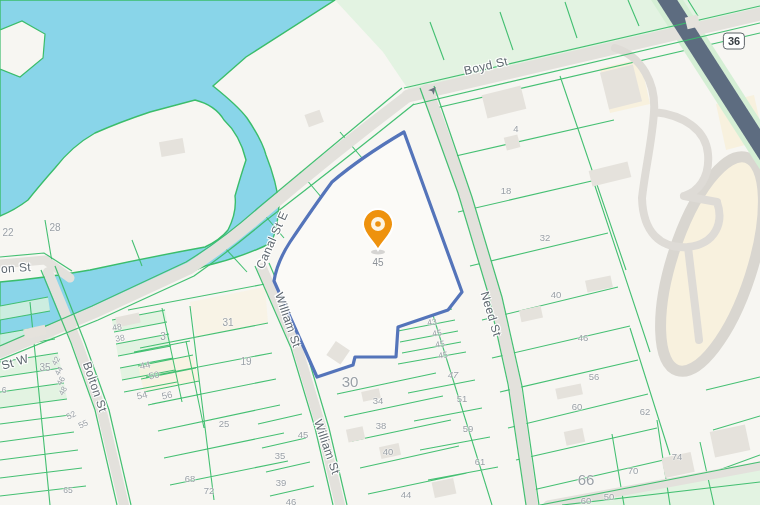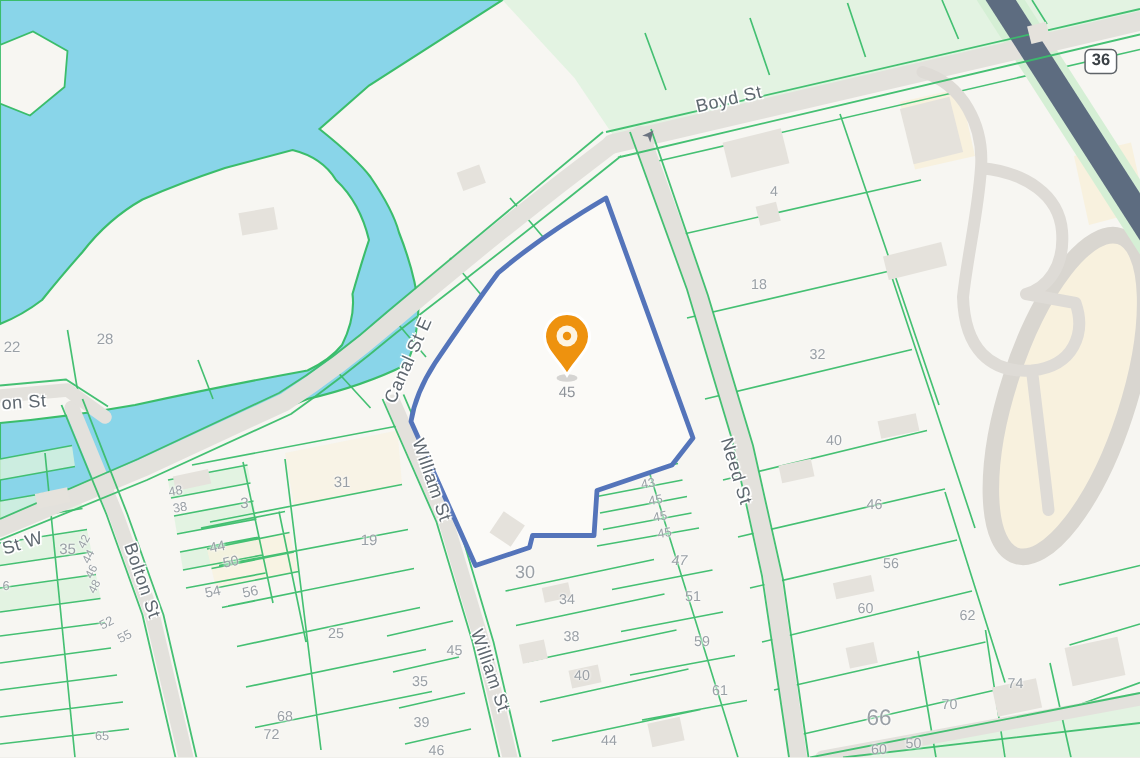--- a/index.html
+++ b/index.html
@@ -158,21 +158,21 @@
   <div id="labels">
       <span class="lbl street" style="left: 486px; top: 66px; font-size: 12px; transform: translate(-50%, -50%) rotate(-13deg);">Boyd St</span>
       <span class="lbl street" style="left: 272px; top: 240px; font-size: 12px; transform: translate(-50%, -50%) rotate(-66deg);">Canal St E</span>
       <span class="lbl street" style="left: 288px; top: 320px; font-size: 12px; transform: translate(-50%, -50%) rotate(71deg);">William St</span>
       <span class="lbl street" style="left: 327px; top: 447px; font-size: 12px; transform: translate(-50%, -50%) rotate(71deg);">William St</span>
       <span class="lbl street" style="left: 491px; top: 314px; font-size: 12px; transform: translate(-50%, -50%) rotate(73deg);">Need St</span>
       <span class="lbl street" style="left: 95px; top: 387px; font-size: 12px; transform: translate(-50%, -50%) rotate(71deg);">Bolton St</span>
       <span class="lbl street" style="left: 16px; top: 268px; font-size: 12px; transform: translate(-50%, -50%) rotate(-4deg);">on St</span>
       <span class="lbl street" style="left: 15px; top: 362px; font-size: 12px; transform: translate(-50%, -50%) rotate(-17deg);">St W</span>
       <span class="lbl lot" style="left: 8px; top: 232px; font-size: 10px; transform: translate(-50%, -50%) rotate(0deg);">22</span>
-      <span class="lbl lot" style="left: 70px; top: 227px; font-size: 10px; transform: translate(-50%, -50%) rotate(0deg);">28</span>
+      <span class="lbl lot" style="left: 55px; top: 227px; font-size: 10px; transform: translate(-50%, -50%) rotate(0deg);">28</span>
       <span class="lbl lot" style="left: 516px; top: 128px; font-size: 9.5px; transform: translate(-50%, -50%) rotate(0deg);">4</span>
       <span class="lbl lot" style="left: 506px; top: 190px; font-size: 9.5px; transform: translate(-50%, -50%) rotate(0deg);">18</span>
       <span class="lbl lot" style="left: 545px; top: 237px; font-size: 9.5px; transform: translate(-50%, -50%) rotate(0deg);">32</span>
       <span class="lbl lot" style="left: 556px; top: 294px; font-size: 9.5px; transform: translate(-50%, -50%) rotate(0deg);">40</span>
       <span class="lbl lot" style="left: 583px; top: 337px; font-size: 9.5px; transform: translate(-50%, -50%) rotate(0deg);">46</span>
       <span class="lbl lot" style="left: 594px; top: 376px; font-size: 9.5px; transform: translate(-50%, -50%) rotate(0deg);">56</span>
       <span class="lbl lot" style="left: 577px; top: 406px; font-size: 9.5px; transform: translate(-50%, -50%) rotate(0deg);">60</span>
       <span class="lbl lot" style="left: 645px; top: 411px; font-size: 9.5px; transform: translate(-50%, -50%) rotate(0deg);">62</span>
       <span class="lbl lot" style="left: 586px; top: 479px; font-size: 15px; transform: translate(-50%, -50%) rotate(0deg);">66</span>
       <span class="lbl lot" style="left: 633px; top: 470px; font-size: 9.5px; transform: translate(-50%, -50%) rotate(0deg); text-align: center;">70</span>
@@ -181,21 +181,21 @@
       <span class="lbl lot" style="left: 609px; top: 496px; font-size: 9.5px; transform: translate(-50%, -50%) rotate(0deg);">50</span>
       <span class="lbl lot" style="left: 228px; top: 322px; font-size: 10px; transform: translate(-50%, -50%) rotate(0deg);">31</span>
       <span class="lbl lot" style="left: 246px; top: 361px; font-size: 10px; transform: translate(-50%, -50%) rotate(0deg);">19</span>
       <span class="lbl lot" style="left: 163px; top: 336px; font-size: 10px; transform: translate(-50%, -50%) rotate(0deg);">3</span>
       <span class="lbl lot" style="left: 45px; top: 367px; font-size: 10px; transform: translate(-50%, -50%) rotate(0deg);">35</span>
       <span class="lbl lot" style="left: 145px; top: 365px; font-size: 9.5px; transform: translate(-50%, -50%) rotate(-12deg);">44</span>
       <span class="lbl lot" style="left: 154px; top: 375px; font-size: 9.5px; transform: translate(-50%, -50%) rotate(-12deg);">50</span>
       <span class="lbl lot" style="left: 142px; top: 395px; font-size: 9.5px; transform: translate(-50%, -50%) rotate(-12deg);">54</span>
       <span class="lbl lot" style="left: 167px; top: 395px; font-size: 9.5px; transform: translate(-50%, -50%) rotate(-12deg);">56</span>
       <span class="lbl lot" style="left: 224px; top: 423px; font-size: 9.5px; transform: translate(-50%, -50%) rotate(0deg);">25</span>
-      <span class="lbl lot" style="left: 350px; top: 381px; font-size: 12px; transform: translate(-50%, -50%) rotate(0deg);">30</span>
+      <span class="lbl lot" style="left: 350px; top: 381px; font-size: 15px; transform: translate(-50%, -50%) rotate(0deg);">30</span>
       <span class="lbl lot" style="left: 378px; top: 400px; font-size: 9.5px; transform: translate(-50%, -50%) rotate(0deg);">34</span>
       <span class="lbl lot" style="left: 381px; top: 425px; font-size: 9.5px; transform: translate(-50%, -50%) rotate(0deg);">38</span>
       <span class="lbl lot" style="left: 388px; top: 451px; font-size: 9.5px; transform: translate(-50%, -50%) rotate(0deg);">40</span>
       <span class="lbl lot" style="left: 406px; top: 494px; font-size: 9.5px; transform: translate(-50%, -50%) rotate(0deg);">44</span>
       <span class="lbl lot" style="left: 453px; top: 374px; font-size: 9.5px; transform: translate(-50%, -50%) rotate(0deg); font-style: italic;">47</span>
       <span class="lbl lot" style="left: 462px; top: 398px; font-size: 9.5px; transform: translate(-50%, -50%) rotate(0deg);">51</span>
       <span class="lbl lot" style="left: 468px; top: 428px; font-size: 9.5px; transform: translate(-50%, -50%) rotate(0deg);">59</span>
       <span class="lbl lot" style="left: 480px; top: 461px; font-size: 9.5px; transform: translate(-50%, -50%) rotate(0deg);">61</span>
       <span class="lbl lot" style="left: 432px; top: 322px; font-size: 8.5px; transform: translate(-50%, -50%) rotate(-10deg);">43</span>
       <span class="lbl lot" style="left: 437px; top: 333px; font-size: 8.5px; transform: translate(-50%, -50%) rotate(-10deg);">45</span>
@@ -208,21 +208,21 @@
       <span class="lbl lot" style="left: 56px; top: 361px; font-size: 8px; transform: translate(-50%, -50%) rotate(-62deg);">42</span>
       <span class="lbl lot" style="left: 59px; top: 371px; font-size: 8px; transform: translate(-50%, -50%) rotate(-62deg);">44</span>
       <span class="lbl lot" style="left: 61px; top: 381px; font-size: 8px; transform: translate(-50%, -50%) rotate(-62deg);">46</span>
       <span class="lbl lot" style="left: 63px; top: 391px; font-size: 8px; transform: translate(-50%, -50%) rotate(-62deg);">48</span>
       <span class="lbl lot" style="left: 71px; top: 415px; font-size: 8.5px; transform: translate(-50%, -50%) rotate(-28deg);">52</span>
       <span class="lbl lot" style="left: 83px; top: 424px; font-size: 8.5px; transform: translate(-50%, -50%) rotate(-28deg);">55</span>
       <span class="lbl lot" style="left: 68px; top: 466px; font-size: 8.5px; transform: translate(-50%, -50%) rotate(0deg); margin-top: 24px;">65</span>
       <span class="lbl lot" style="left: 117px; top: 327px; font-size: 8.5px; transform: translate(-50%, -50%) rotate(-10deg);">48</span>
       <span class="lbl lot" style="left: 120px; top: 338px; font-size: 8.5px; transform: translate(-50%, -50%) rotate(-10deg);">38</span>
       <span class="lbl lot" style="left: 190px; top: 478px; font-size: 9.5px; transform: translate(-50%, -50%) rotate(0deg);">68</span>
-      <span class="lbl lot" style="left: 181px; top: 490px; font-size: 9.5px; transform: translate(-50%, -50%) rotate(0deg);">72</span>
+      <span class="lbl lot" style="left: 209px; top: 490px; font-size: 9.5px; transform: translate(-50%, -50%) rotate(0deg);">72</span>
       <span class="lbl lot" style="left: 4px; top: 390px; font-size: 8.5px; transform: translate(-50%, -50%) rotate(0deg);">6</span>
     </div>
 
 
   <div id="shield">
     <span>36</span>
   </div>
 
   <span id="oneway" class="lbl">➤</span>
 

